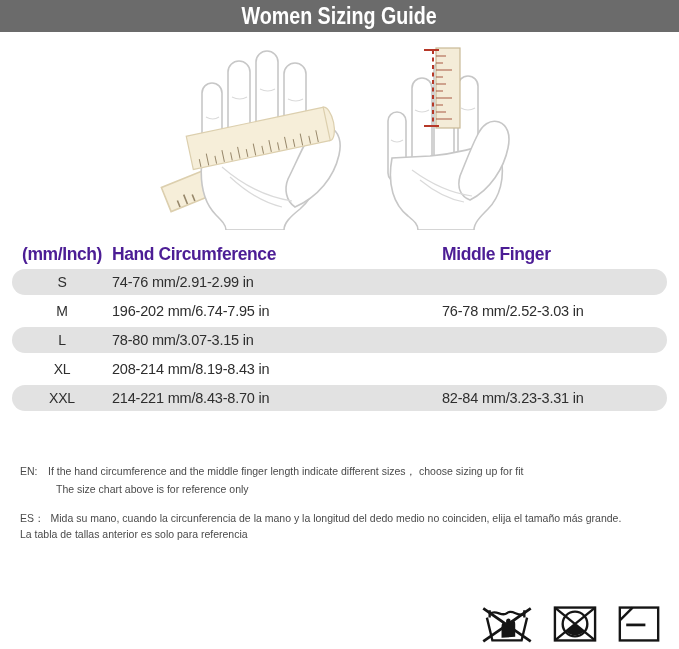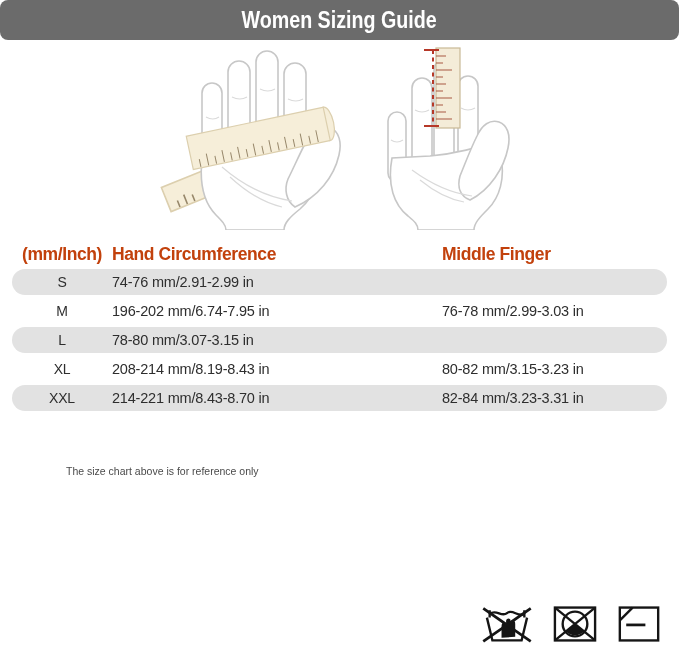--- a/index.html
+++ b/index.html
@@ -2,54 +2,54 @@
 <html><head>
 <meta charset="utf-8">
 <style>
   html,body { margin:0; padding:0; background:#fff; }
   .page {
     position:relative; width:679px; height:649px; background:#ffffff;
     font-family:"Liberation Sans", sans-serif; overflow:hidden;
   }
   
   .header-bar {
-    position:absolute; top:0; left:0; right:0; height:40px;
-    background:#6b6b6b; display:flex; align-items:center; justify-content:center;border-radius:8px;
+    position:absolute; top:0; left:0; right:0; height:32px;
+    background:#6b6b6b; display:flex; align-items:center; justify-content:center;
   }
   .header-bar .title {
     color:#ffffff; font-weight:bold; font-size:24px; letter-spacing:0;
     transform:scaleX(.82); white-space:nowrap;
   }
   
   .hand-left  { position:absolute; left:150px; top:45px; }
   .hand-right { position:absolute; left:372px; top:40px; }
   
   .thead {
     position:absolute; top:240px; left:12px; width:655px; height:28px;
     display:flex; align-items:center;
-    font-weight:bold; font-size:17.5px; color:#c2410c; letter-spacing:-0.4px;
+    font-weight:bold; font-size:17.5px; color:#4c1d95; letter-spacing:-0.4px;
   }
   .tbody { position:absolute; top:266px; left:12px; width:655px; }
   .t-row {
     height:26px; margin:3px 0; display:flex; align-items:center;
     font-size:14.5px; color:#2e2e2e; letter-spacing:-0.2px; border-radius:13px;
   }
   .t-row.banded { background:#e2e2e2; }
   .c1 { width:100px; text-align:center; }
   .c2 { width:330px; text-align:left; }
   .c3 { flex:1; text-align:left; }
   .t-row .c1 { font-size:14px; }
   
   .notes-en {
     position:absolute; left:20px; top:462px; font-size:10.5px;
     color:#4a4a4a; line-height:18px; width:640px;
   }
   .notes-en .line1 { display:flex; }
   .notes-en .lbl { flex:0 0 28px; }
-  .notes-en .line2 { margin-left:46px; }
+  .notes-en .line2 { margin-left:36px; }
   .notes-es {
     position:absolute; left:20px; top:510px; font-size:10.5px;
     color:#4a4a4a; line-height:16px; width:640px;
   }
   .notes-es .lbl { margin-right:6px; }
   
   .care-row {
     position:absolute; top:603px; right:15px;
     display:flex; align-items:center; gap:12px;
   }
@@ -126,42 +126,51 @@
   </div>
 
   <div class="tbody">
     <div class="t-row banded">
       <div class="c1">S</div>
       <div class="c3">74-76 mm/2.91-2.99 in</div>
     </div>
     <div class="t-row">
       <div class="c1">M</div>
       <div class="c2">196-202 mm/6.74-7.95 in</div>
-      <div class="c3">76-78 mm/2.99-3.03 in</div>
+      <div class="c3">76-78 mm/2.52-3.03 in</div>
     </div>
     <div class="t-row banded">
       <div class="c1">L</div>
       <div class="c3">78-80 mm/3.07-3.15 in</div>
     </div>
     <div class="t-row">
       <div class="c1">XL</div>
       <div class="c2">208-214 mm/8.19-8.43 in</div>
-      <div class="c3">80-82 mm/3.15-3.23 in</div>
     </div>
     <div class="t-row banded">
       <div class="c1">XXL</div>
       <div class="c2">214-221 mm/8.43-8.70 in</div>
       <div class="c3">82-84 mm/3.23-3.31 in</div>
     </div>
   </div>
 
   <div class="notes-en">
+    <div class="line1">
+      <span class="lbl">EN:</span>
+      <span>If the hand circumference and the middle finger length indicate different sizes， choose sizing up for fit</span>
+    </div>
     <div class="line2">The size chart above is for reference only</div>
   </div>
 
+  <div class="notes-es">
+    <div class="line1">
+      <span class="lbl">ES：</span><span>Mida su mano, cuando la circunferencia de la mano y la longitud del dedo medio no coinciden, elija el tamaño más grande.</span>
+    </div>
+    <div class="line2">La tabla de tallas anterior es solo para referencia</div>
+  </div>
 
   <div class="care-row">
     <svg class="care-icon" width="58" height="42" viewBox="0 0 60 46">
       <g stroke="#151515" stroke-width="2.6" fill="none">
         <path d="M8 16 L14 41 L46 41 L52 16"></path>
         <path d="M11 8 L11 16 M49 8 L49 16"></path>
         <path d="M11 12 C 18 6 24 16 30 11 C 36 6 42 16 49 12"></path>
       </g>
       <path d="M24 38 L24 26 q0 -5 3 -5 q2 0 2 3 l0 -4 q0 -3 3 -3 q2 0 2 3 l0 2 q0 -3 2 -3 q3 0 3 4 l0 14 Z" fill="#151515"></path>
       <g stroke="#151515" stroke-width="3" fill="none">

